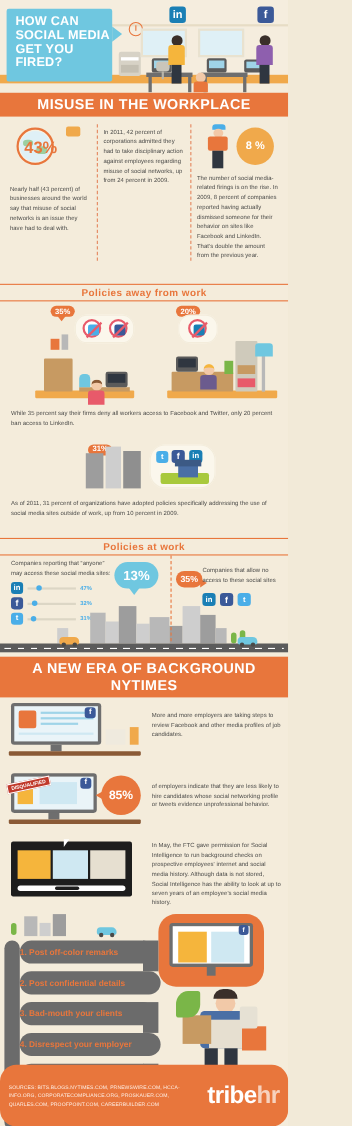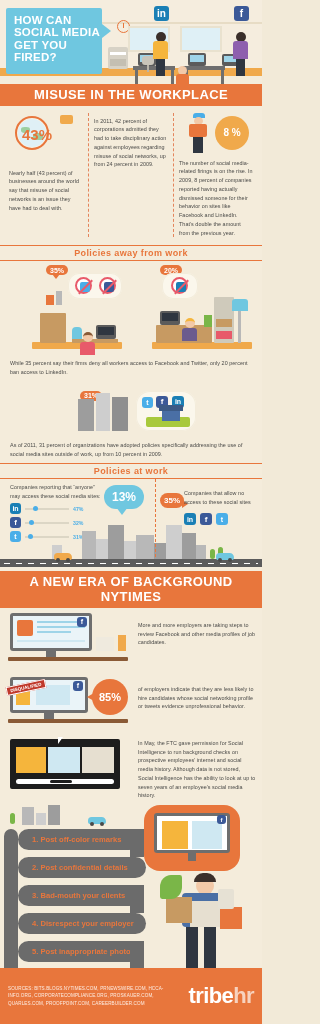--- a/index.html
+++ b/index.html
@@ -46,21 +46,21 @@
   .person .legs{position:absolute;width:9px;height:14px;background:#2f3640;}
   .chair{position:absolute;bottom:14px;width:14px;height:14px;}
   .chair:before{content:"";position:absolute;left:0;top:0;width:12px;height:9px;background:#c9c5ba;border-radius:3px;}
   .chair:after{content:"";position:absolute;left:5px;top:9px;width:2px;height:7px;background:#b9b5aa;}
 
   
   .band { background:#e8763c; color:#fff; text-align:center; font-weight:bold;
           letter-spacing:.4px; }
   .band-main { font-size:13px; padding:3px 0 3.5px; }
   .band-sub { background:transparent; color:#e8763c; font-size:9px; padding:2px 0;
-              border-top:1.2px solid #e8763c; border-bottom:1.2px solid #e8763c; position:relative;}
+              border-top:1.2px solid #e8763c; border-bottom:1.2px solid #e8763c; position:relative;margin-top:13px;}
   .band-sub span{background:#f4ecdb;padding:0 7px;position:relative;top:0;}
 
   
   .sec { position: relative; }
   .p { font-size:5.4px; line-height:1.62; color:#4a4a48; letter-spacing:.05px; }
 
   
   .misuse { display:flex; padding:7px 4px 8px; position:relative; }
   .mcol { flex:1; padding:0 5px; position:relative; }
   .mcol + .mcol { border-left:1px dashed #e4855c; }
@@ -121,29 +121,29 @@
   .shelf{position:absolute;height:4px;background:#8a5a36;border-radius:1px;}
   .stamp{position:absolute;color:#fff;background:#c0392b;font-size:4.5px;font-weight:bold;
       padding:1px 3px;transform:rotate(-12deg);border:1px solid #fff;}
   .pct85{position:absolute;width:36px;height:36px;border-radius:50%;background:#e8763c;color:#fff;
      display:flex;align-items:center;justify-content:center;font-size:11px;font-weight:bold;}
   .pct85:after{content:"";position:absolute;left:-5px;top:14px;border-top:4px solid transparent;border-bottom:4px solid transparent;border-right:7px solid #e8763c;}
 
   
   .ways{position:relative;height:215px;}
   .way{position:absolute;left:18px;height:21px;background:#6b6b6b;border-radius:11px;
-       display:flex;align-items:center;color:#e8763c;font-weight:bold;font-size:7.6px;padding-left:14px;}
+       display:flex;align-items:center;color:#e8763c;font-weight:bold;font-size:7.6px;}
   .connector{position:absolute;background:#6b6b6b;}
   .tv-bubble{position:absolute;background:#e8763c;border-radius:16px;}
   .tv-inner{position:absolute;background:#6e6e6e;border-radius:3px;}
   .tv-inner i{position:absolute;left:3px;top:3px;right:3px;bottom:3px;background:#fff;}
 
   
   .footer{position:absolute;left:0;bottom:0;width:262px;height:56px;background:#e8763c;
-     display:flex;align-items:center;justify-content:space-between;padding:0 8px;}
+     display:flex;align-items:center;justify-content:space-between;padding:0 8px;border-radius:15px;}
   .sources{color:#fdece2;font-size:4.6px;line-height:1.55;letter-spacing:.1px;}
   .logo{color:#fff;font-size:22px;font-weight:bold;letter-spacing:-.6px;}
   .logo .hr{color:#f7d2be;}
 </style>
 </head>
 <body>
 
 <div class="page">
 
   <div class="hero">

